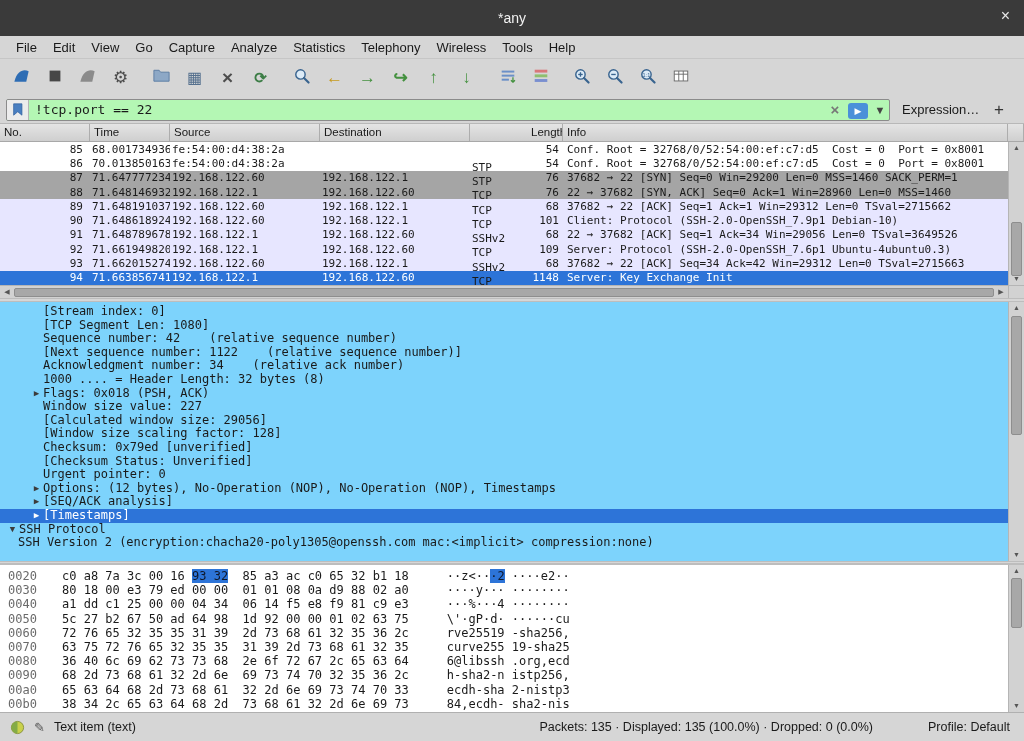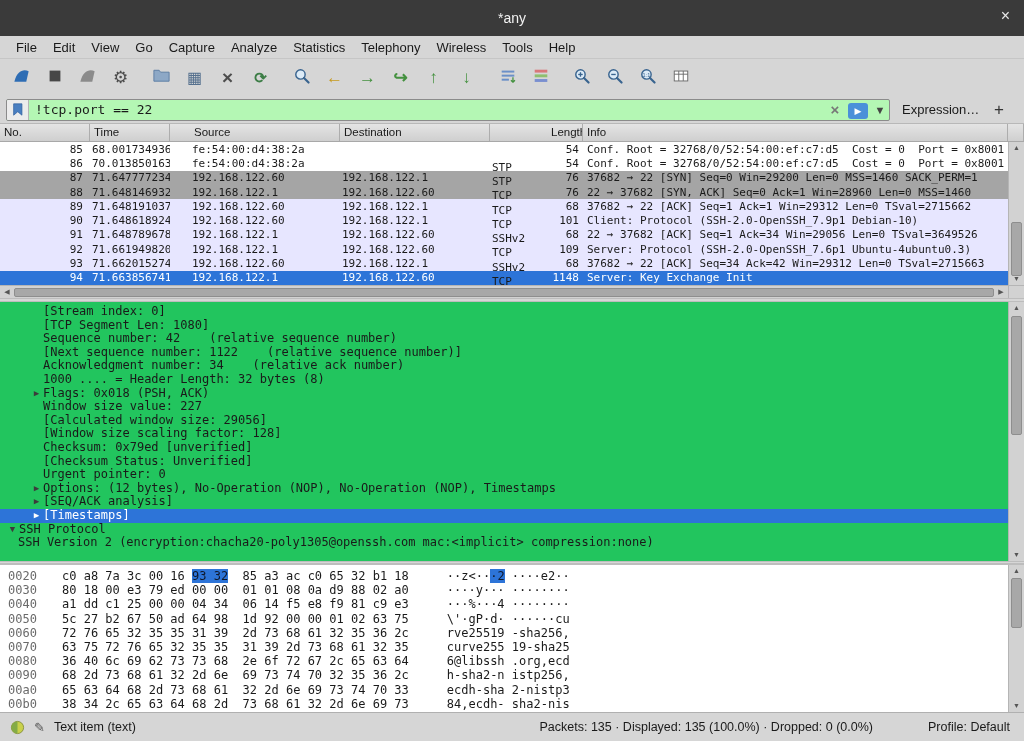--- a/index.html
+++ b/index.html
@@ -36,21 +36,21 @@
 
   
   #list-header { height:18px; display:flex; background:linear-gradient(#e4e4e4,#cfcfcf); border-bottom:1px solid #a8a8a8; font-size:11.5px; flex:0 0 auto; }
   #list-header .hcell { border-right:1px solid #adadad; padding:2px 0 0 4px; overflow:hidden; white-space:nowrap; }
   #list-body { height:143px; display:flex; flex:0 0 auto; background:#fff; }
   #rows { flex:1; overflow:hidden; font-family:"DejaVu Sans Mono", monospace; font-size:11px; }
   .prow { height:14.3px; display:flex; align-items:center; white-space:pre; }
   .pcell { overflow:hidden; white-space:pre; }
   .col-no { width:90px; text-align:right; padding-right:7px; }
   .col-time { width:80px; padding-left:2px; }
-  .col-src { width:150px; padding-left:2px;margin-left:20px; }
+  .col-src { width:150px; padding-left:2px; }
   .col-dst { width:150px; padding-left:2px; }
   .col-proto { width:57px; padding-left:2px;margin-top:36px; }
   .col-len { width:36px; text-align:right; padding-right:4px; }
   .col-info { flex:1; padding-left:4px; }
   .r-plain { background:#ffffff; }
   .r-gray { background:#a5a5a5; }
   .r-lavender { background:#e7e6ff; }
   .r-selected { background:#2d74d8; color:#ffffff; }
 
   
@@ -61,21 +61,21 @@
   #list-hscroll { height:13px; background:#d2d2d2; border-top:1px solid #b5b5b5; display:flex; align-items:center; flex:0 0 auto; }
   .hs-btn { width:14px; text-align:center; font-size:7px; color:#555; }
   .hs-thumb { flex:1; height:9px; background:#a8a8a8; border:1px solid #8e8e8e; border-radius:2px; }
   .hs-corner { width:16px; height:100%; background:#d2d2d2; border-left:1px solid #b5b5b5; }
 
   .splitter { background:#d6d6d6; border-top:1px solid #bdbdbd; border-bottom:1px solid #bdbdbd; flex:0 0 auto; }
   #splitter1 { height:4px; }
   #splitter2 { height:3px; }
 
   
-  #details { height:259px; display:flex; background:#22c55e; flex:0 0 auto; }
+  #details { height:259px; display:flex; background:#7dd3fc; flex:0 0 auto; }
   #dlines { flex:1; overflow:hidden; padding-top:3px; font-family:"DejaVu Sans Mono", monospace; font-size:12px; }
   .dline { height:13.6px; line-height:13.6px; white-space:pre; overflow:hidden; display:flex; }
   .dline .exp { width:13px; flex:0 0 auto; font-size:9px; color:#3c3c3c; text-align:center; }
   .dline .spacer13 { width:13px; flex:0 0 auto; }
   .dline.sel { background:#2d74d8; color:#fff; }
   .dline.sel .exp { color:#fff; }
 
   
   #hex { height:148px; display:flex; background:#ffffff; border-top:1px solid #bdbdbd; flex:0 0 auto; }
   #hxlines { flex:1; overflow:hidden; padding:4px 0 0 8px; font-family:"DejaVu Sans Mono", monospace; font-size:12px; }

